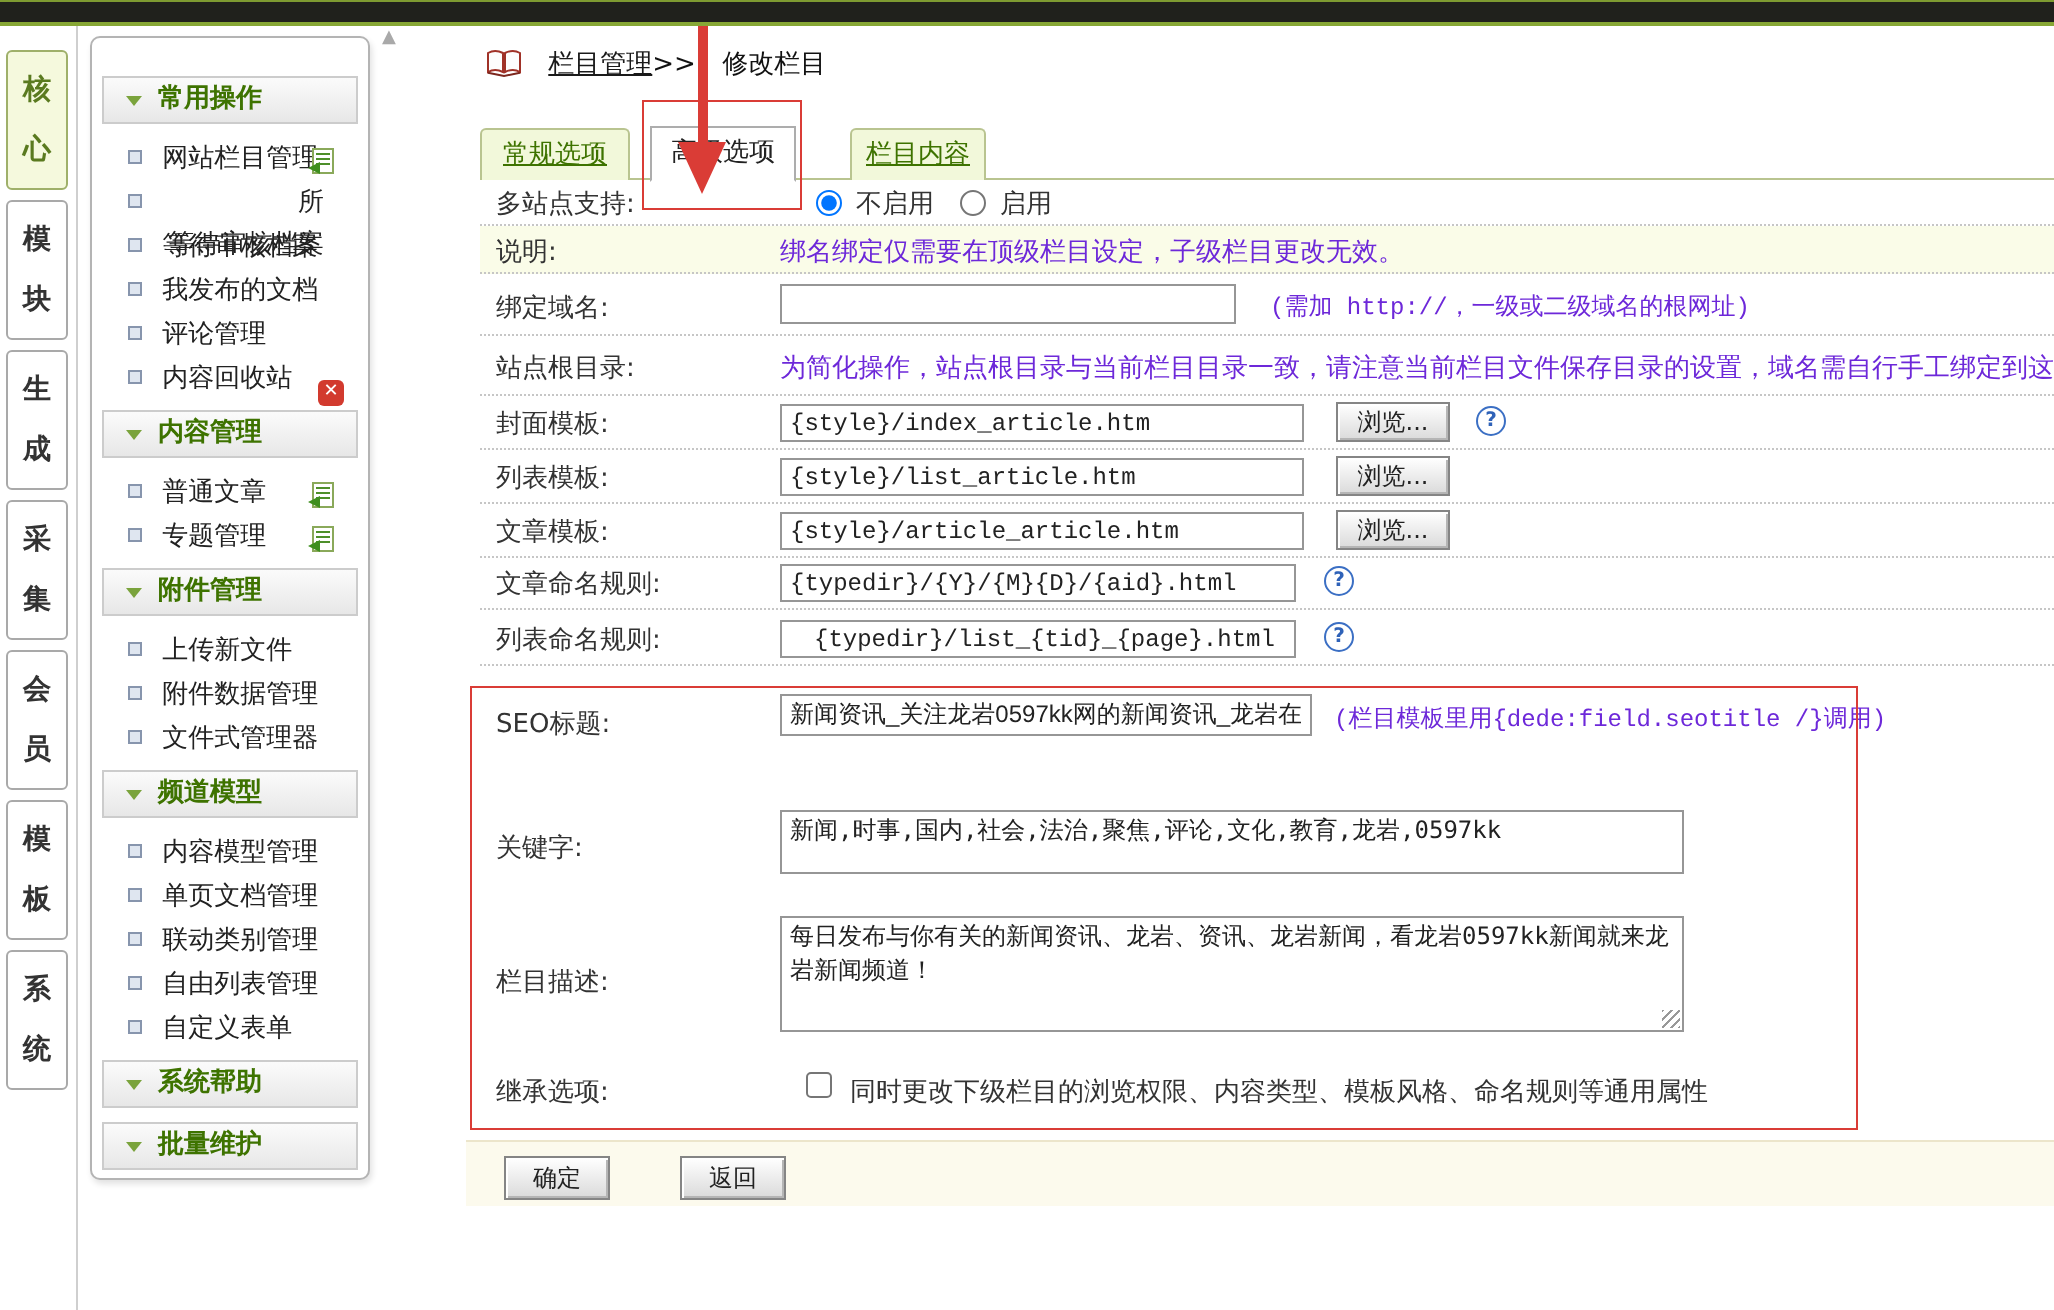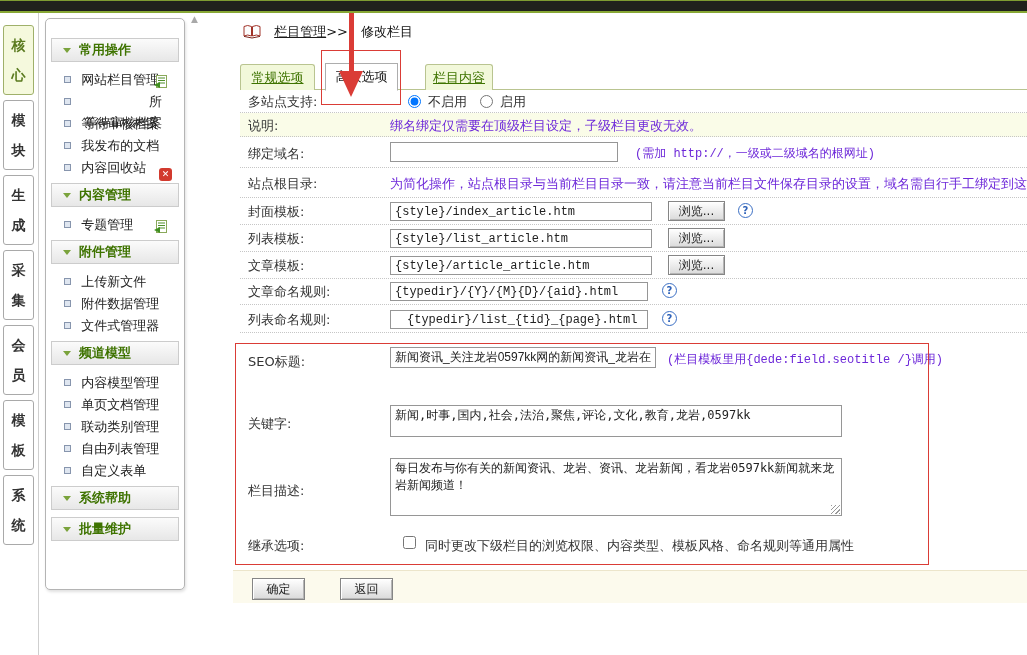--- a/index.html
+++ b/index.html
@@ -130,27 +130,44 @@
       <span>等待审核档案</span>
       <span class="garble-b">等待审核档案</span>
     </span>
   </div>
   <div class="menu-item">
     <span class="bullet"></span>
     <span>我发布的文档</span>
   </div>
   <div class="menu-item">
     <span class="bullet"></span>
+    <span>评论管理</span>
+  </div>
+  <div class="menu-item">
+    <span class="bullet"></span>
     <span>内容回收站</span>
     <span class="mini-icon" style="right:8px;top:5px;"><span class="trash-icon">✕</span></span>
   </div>
 
   <div class="group-header">
     <span class="caret-down"></span>
     <span>内容管理</span>
+  </div>
+  <div class="menu-item">
+    <span class="bullet"></span>
+    <span>普通文章</span>
+    <span class="mini-icon" style="right:13px;">
+      <svg width="13" height="13" viewBox="0 0 13 13">
+          <rect x="2.5" y="0.5" width="10" height="12" fill="#fff" stroke="#8aa95a"></rect>
+          <line x1="4" y1="3" x2="11" y2="3" stroke="#4e8f2a"></line>
+          <line x1="4" y1="5.5" x2="11" y2="5.5" stroke="#4e8f2a"></line>
+          <line x1="4" y1="8" x2="11" y2="8" stroke="#4e8f2a"></line>
+          <path d="M0 10 L6 7 L6 13 Z" fill="#3f8f1f"></path>
+        </svg>
+    </span>
   </div>
   <div class="menu-item">
     <span class="bullet"></span>
     <span>专题管理</span>
     <span class="mini-icon" style="right:13px;">
       <svg width="13" height="13" viewBox="0 0 13 13">
           <rect x="2.5" y="0.5" width="10" height="12" fill="#fff" stroke="#8aa95a"></rect>
           <line x1="4" y1="3" x2="11" y2="3" stroke="#4e8f2a"></line>
           <line x1="4" y1="5.5" x2="11" y2="5.5" stroke="#4e8f2a"></line>
           <line x1="4" y1="8" x2="11" y2="8" stroke="#4e8f2a"></line>

